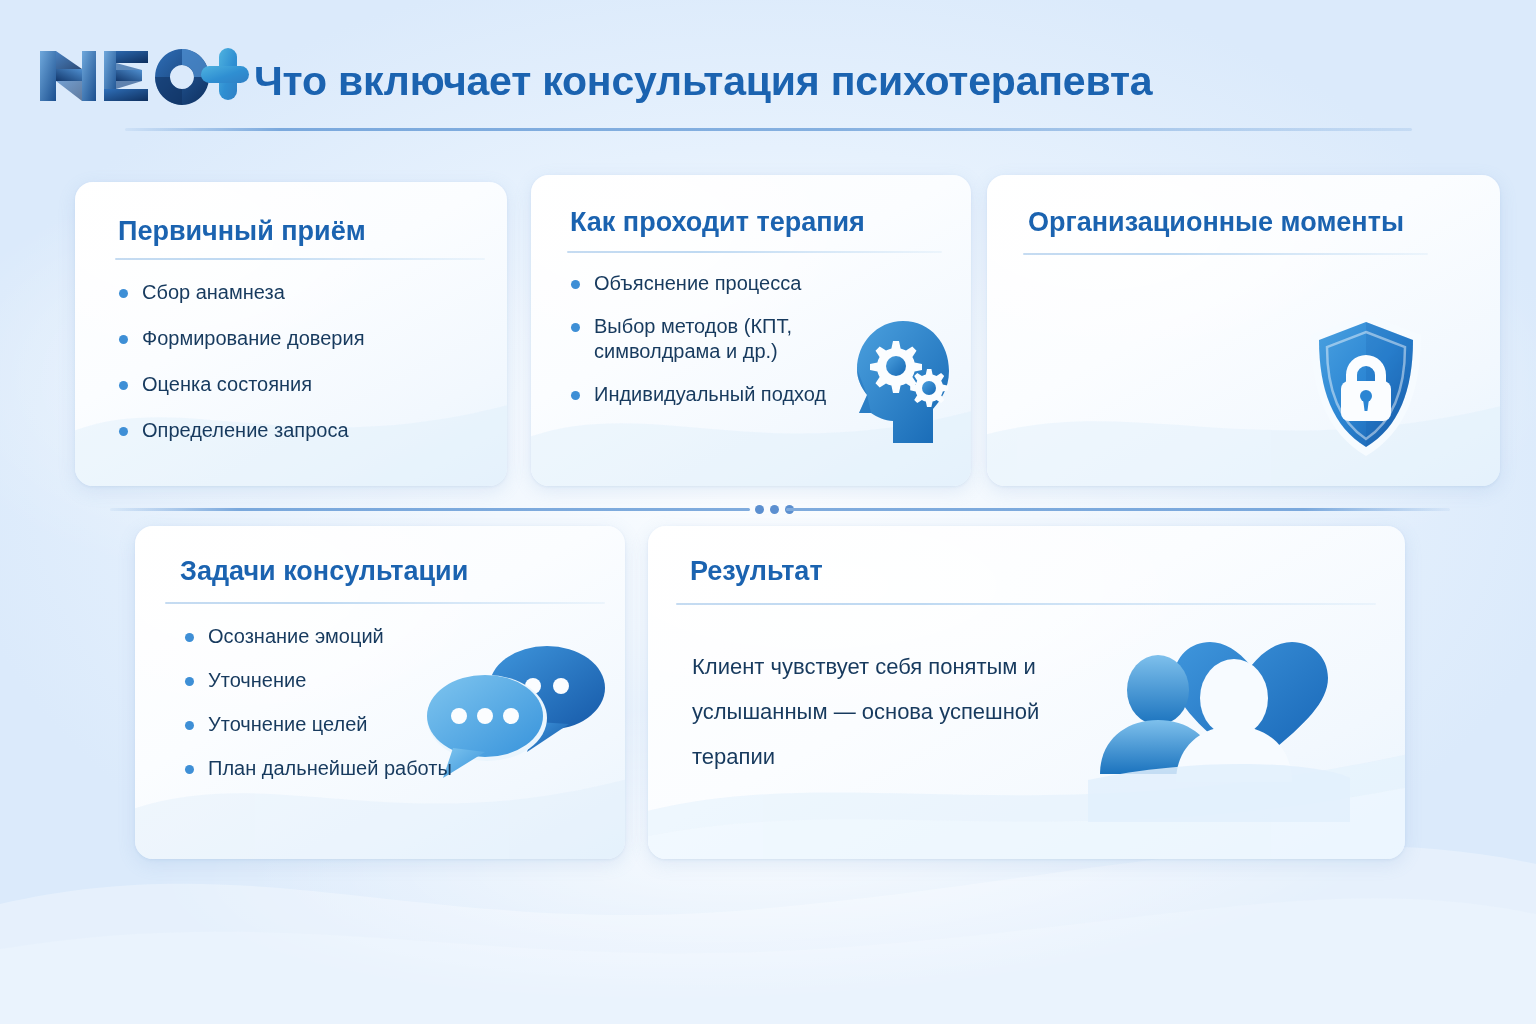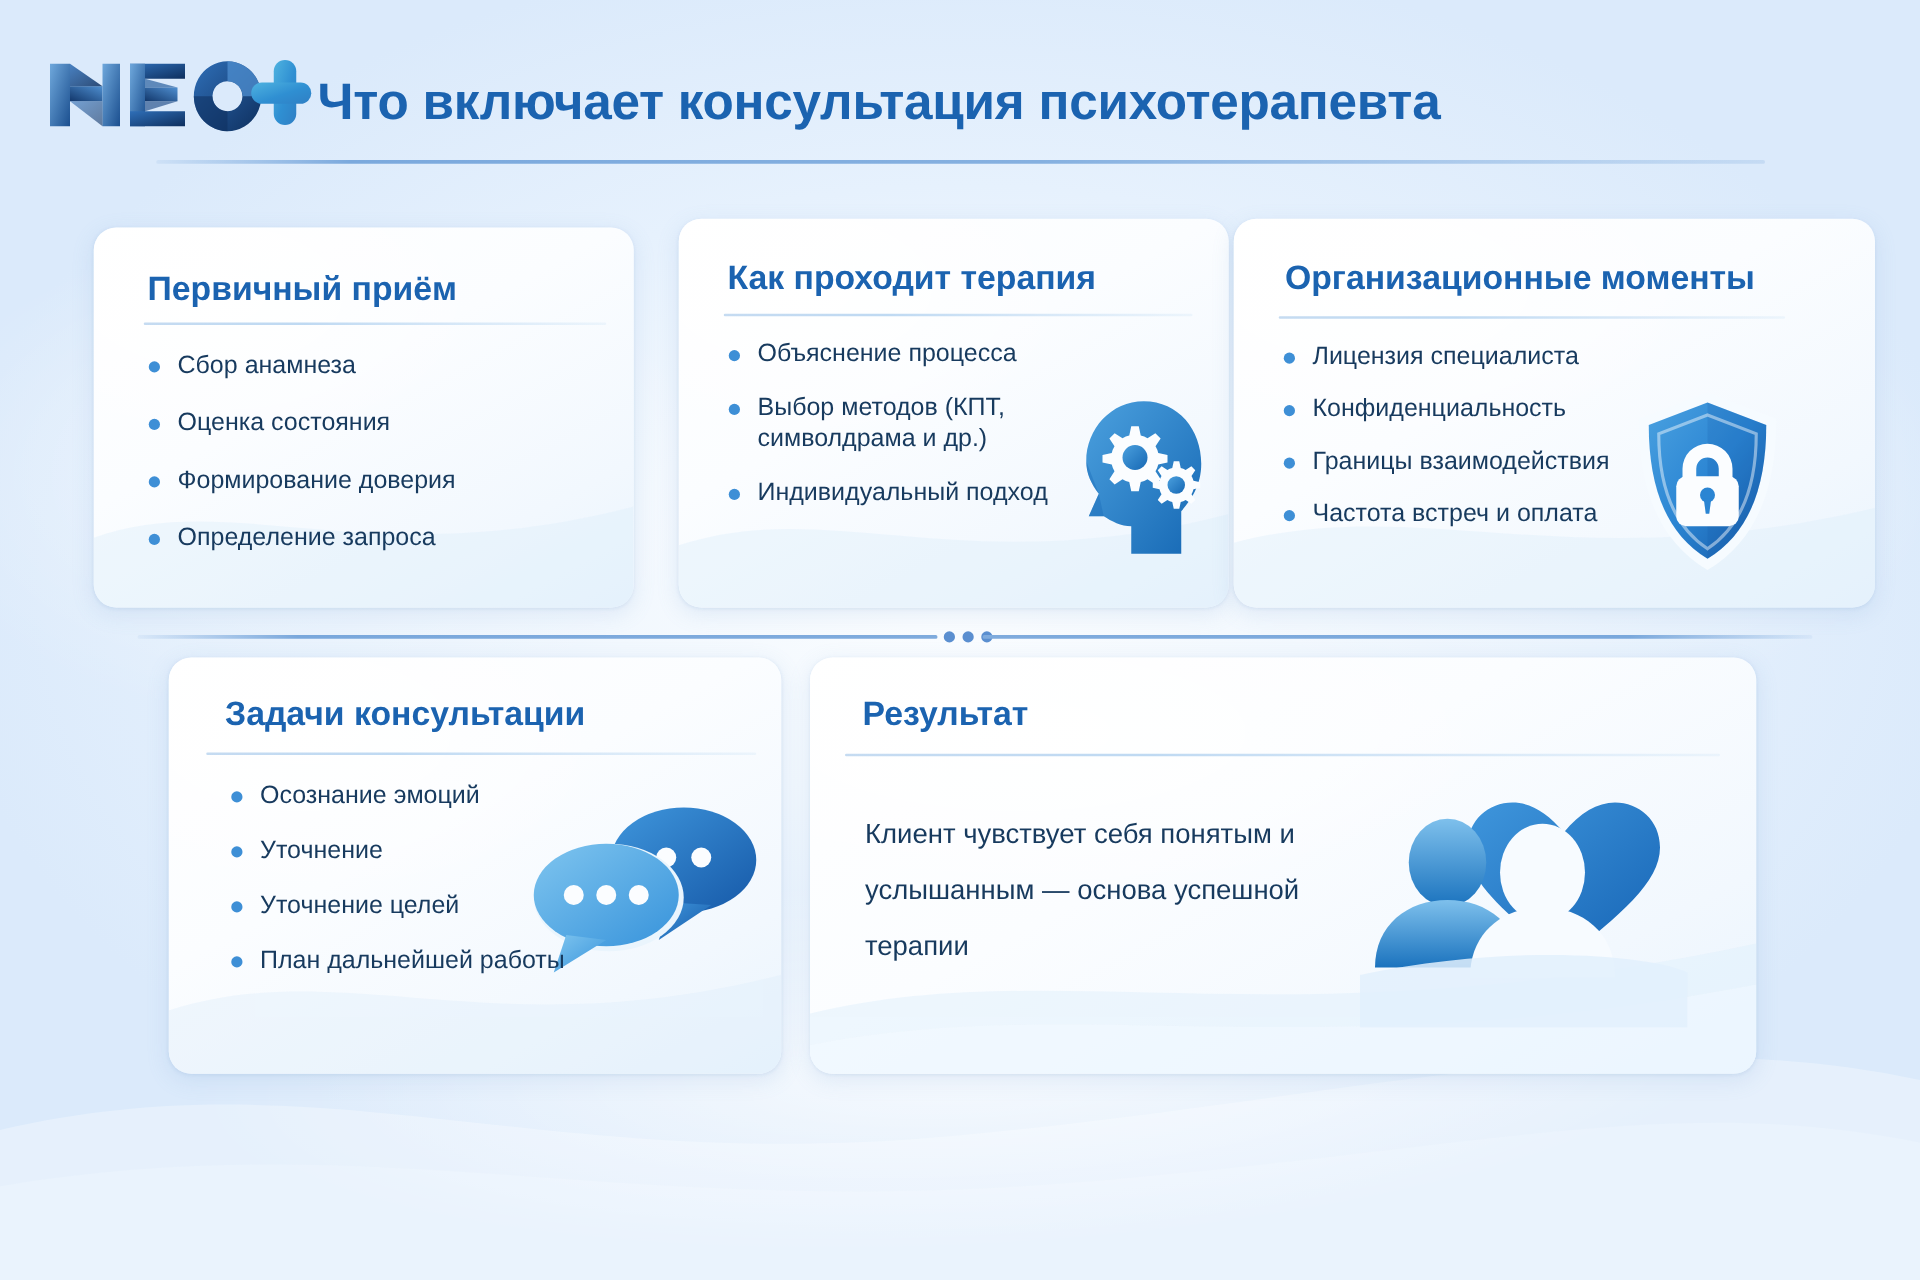--- a/index.html
+++ b/index.html
@@ -122,21 +122,21 @@
     content: "";
     position: absolute;
     left: 4px; top: 9px;
     width: 9px; height: 9px;
     border-radius: 50%;
     background: #3e8fd6;
   }
 
   
   #card-primary   { left: 75px;  top: 182px; width: 432px; height: 304px; }
-  #card-therapy   { left: 531px; top: 175px; width: 440px; height: 311px; margin-left: 12px; }
+  #card-therapy   { left: 531px; top: 175px; width: 440px; height: 311px; }
   #card-org       { left: 987px; top: 175px; width: 513px; height: 311px; }
   #card-tasks     { left: 135px; top: 526px; width: 490px; height: 333px; }
   #card-result    { left: 648px; top: 526px; width: 757px; height: 333px; }
 
   #card-primary .card-title { left: 43px; top: 34px; font-size: 27px; }
   #card-primary .card-rule  { left: 40px; top: 76px; width: 370px; }
   #card-primary ul.bullets  { left: 40px; top: 98px; width: 330px; }
   #card-primary ul.bullets li { margin-bottom: 21px; }
 
   #card-therapy .card-title { left: 39px; top: 32px; font-size: 27px; }
@@ -260,22 +260,22 @@
     <div class="card-inner-glow"></div>
     <svg class="card-wave" viewBox="0 0 432 176" preserveAspectRatio="none">
       <path d="M0,120 C110,80 220,150 432,95 L432,176 L0,176 Z" fill="rgba(222,238,252,0.55)"></path>
     </svg>
 
     <div class="card-title">Первичный приём</div>
     <div class="card-rule"></div>
 
     <ul class="bullets">
       <li>Сбор анамнеза</li>
+      <li>Формирование доверия</li>
       <li>Оценка состояния</li>
-      <li>Формирование доверия</li>
       <li>Определение запроса</li>
     </ul>
   </div>
 
   <div class="card" id="card-therapy">
     <div class="card-inner-glow"></div>
     <svg class="card-wave" viewBox="0 0 440 180" preserveAspectRatio="none">
       <path d="M0,130 C120,90 230,160 440,105 L440,180 L0,180 Z" fill="rgba(222,238,252,0.55)"></path>
     </svg>
 
@@ -327,26 +327,20 @@
       <path d="M61,3 L116,24 C116,80 100,122 61,145 C22,122 6,80 6,24 Z" fill="#f6fbff"></path>
       <path d="M61,11 L108,29 C108,79 94,116 61,136 C28,116 14,79 14,29 Z" fill="url(#shG)"></path>
       <path d="M61,11 L108,29 C108,79 94,116 61,136 Z" fill="#1558a5" opacity="0.18"></path>
       <path d="M61,21 L100,36 C100,78 88,110 61,128 C34,110 22,78 22,36 Z" fill="none" stroke="rgba(255,255,255,0.45)" stroke-width="2.5"></path>
       <path d="M61,44 a20,20 0 0,1 20,20 l0,10 l-11,0 l0,-10 a9,9 0 0,0 -18,0 l0,10 l-11,0 l0,-10 a20,20 0 0,1 20,-20 Z" fill="#fbfdff"></path>
       <rect x="36" y="70" width="50" height="40" rx="8" fill="#fbfdff"></rect>
       <circle cx="61" cy="85" r="6" fill="#2b85d3"></circle>
       <path d="M58,88 l6,0 l-1.6,12 l-2.8,0 Z" fill="#2b85d3"></path>
     </svg>
 
-    <ul class="bullets">
-      <li>Лицензия специалиста</li>
-      <li>Конфиденциальность</li>
-      <li>Границы взаимодействия</li>
-      <li>Частота встреч и оплата</li>
-    </ul>
   </div>
 
   <div id="divider">
     <div class="line-left"></div>
     <div class="dot d1"></div>
     <div class="dot d2"></div>
     <div class="dot d3"></div>
     <div class="line-right"></div>
   </div>
 

